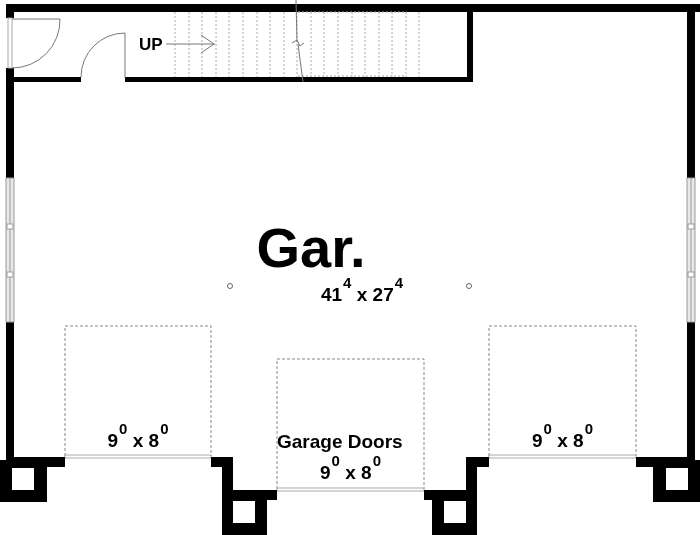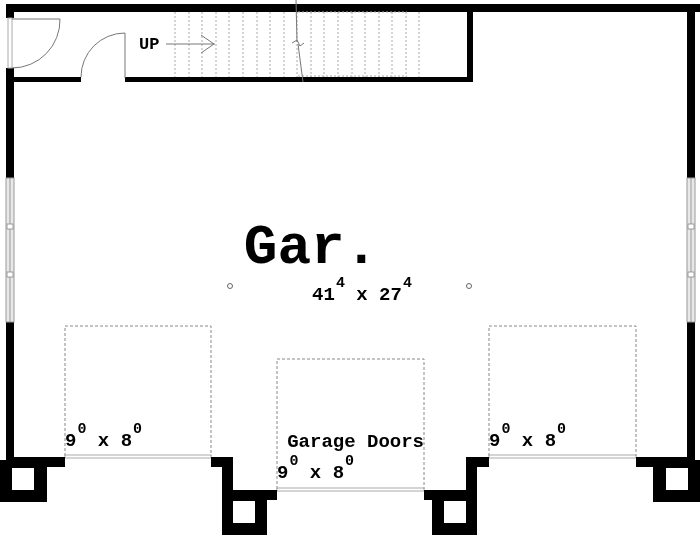--- a/index.html
+++ b/index.html
@@ -1,23 +1,23 @@
 <!DOCTYPE html>
 <html><head>
 <meta charset="utf-8">
 <style>
   html, body { margin: 0; padding: 0; background: #ffffff; }
   body { width: 700px; height: 535px; position: relative; overflow: hidden; font-family: "Liberation Sans", sans-serif; }
   .plan { position: absolute; left: 0; top: 0; width: 700px; height: 535px; }
-  .lbl { position: absolute; font-family: Liberation Mono, monospace; font-weight: bold; color: #000; white-space: nowrap; }
+  .lbl { position: absolute; font-family: Liberation Sans, sans-serif; font-weight: bold; color: #000; white-space: nowrap; }
   .room-name { left: 0; width: 622px; text-align: center; top: 218px; font-size: 56px; line-height: 60px; }
   .room-dim { left: 12px; width: 700px; text-align: center; top: 284px; font-size: 19px; line-height: 22px; }
   .sup { position: relative; top: -13px; font-size: 15px; margin-left: 1px; }
-  .door-dim { font-size: 19px; line-height: 22px; }
-  .door-title { font-size: 19px; line-height: 22px; text-align: right; }
+  .door-dim { font-size: 19px; line-height: 22px; text-align: center; }
+  .door-title { font-size: 19px; line-height: 22px; text-align: left; }
   .up-label { left: 139px; top: 35px; font-size: 17px; line-height: 20px; }
 </style>
 </head>
 <body>
 
 <svg class="plan" viewBox="0 0 700 535" xmlns="http://www.w3.org/2000/svg">
 
   <g fill="#000">
 
     <rect x="6" y="4" width="694" height="8"></rect>

